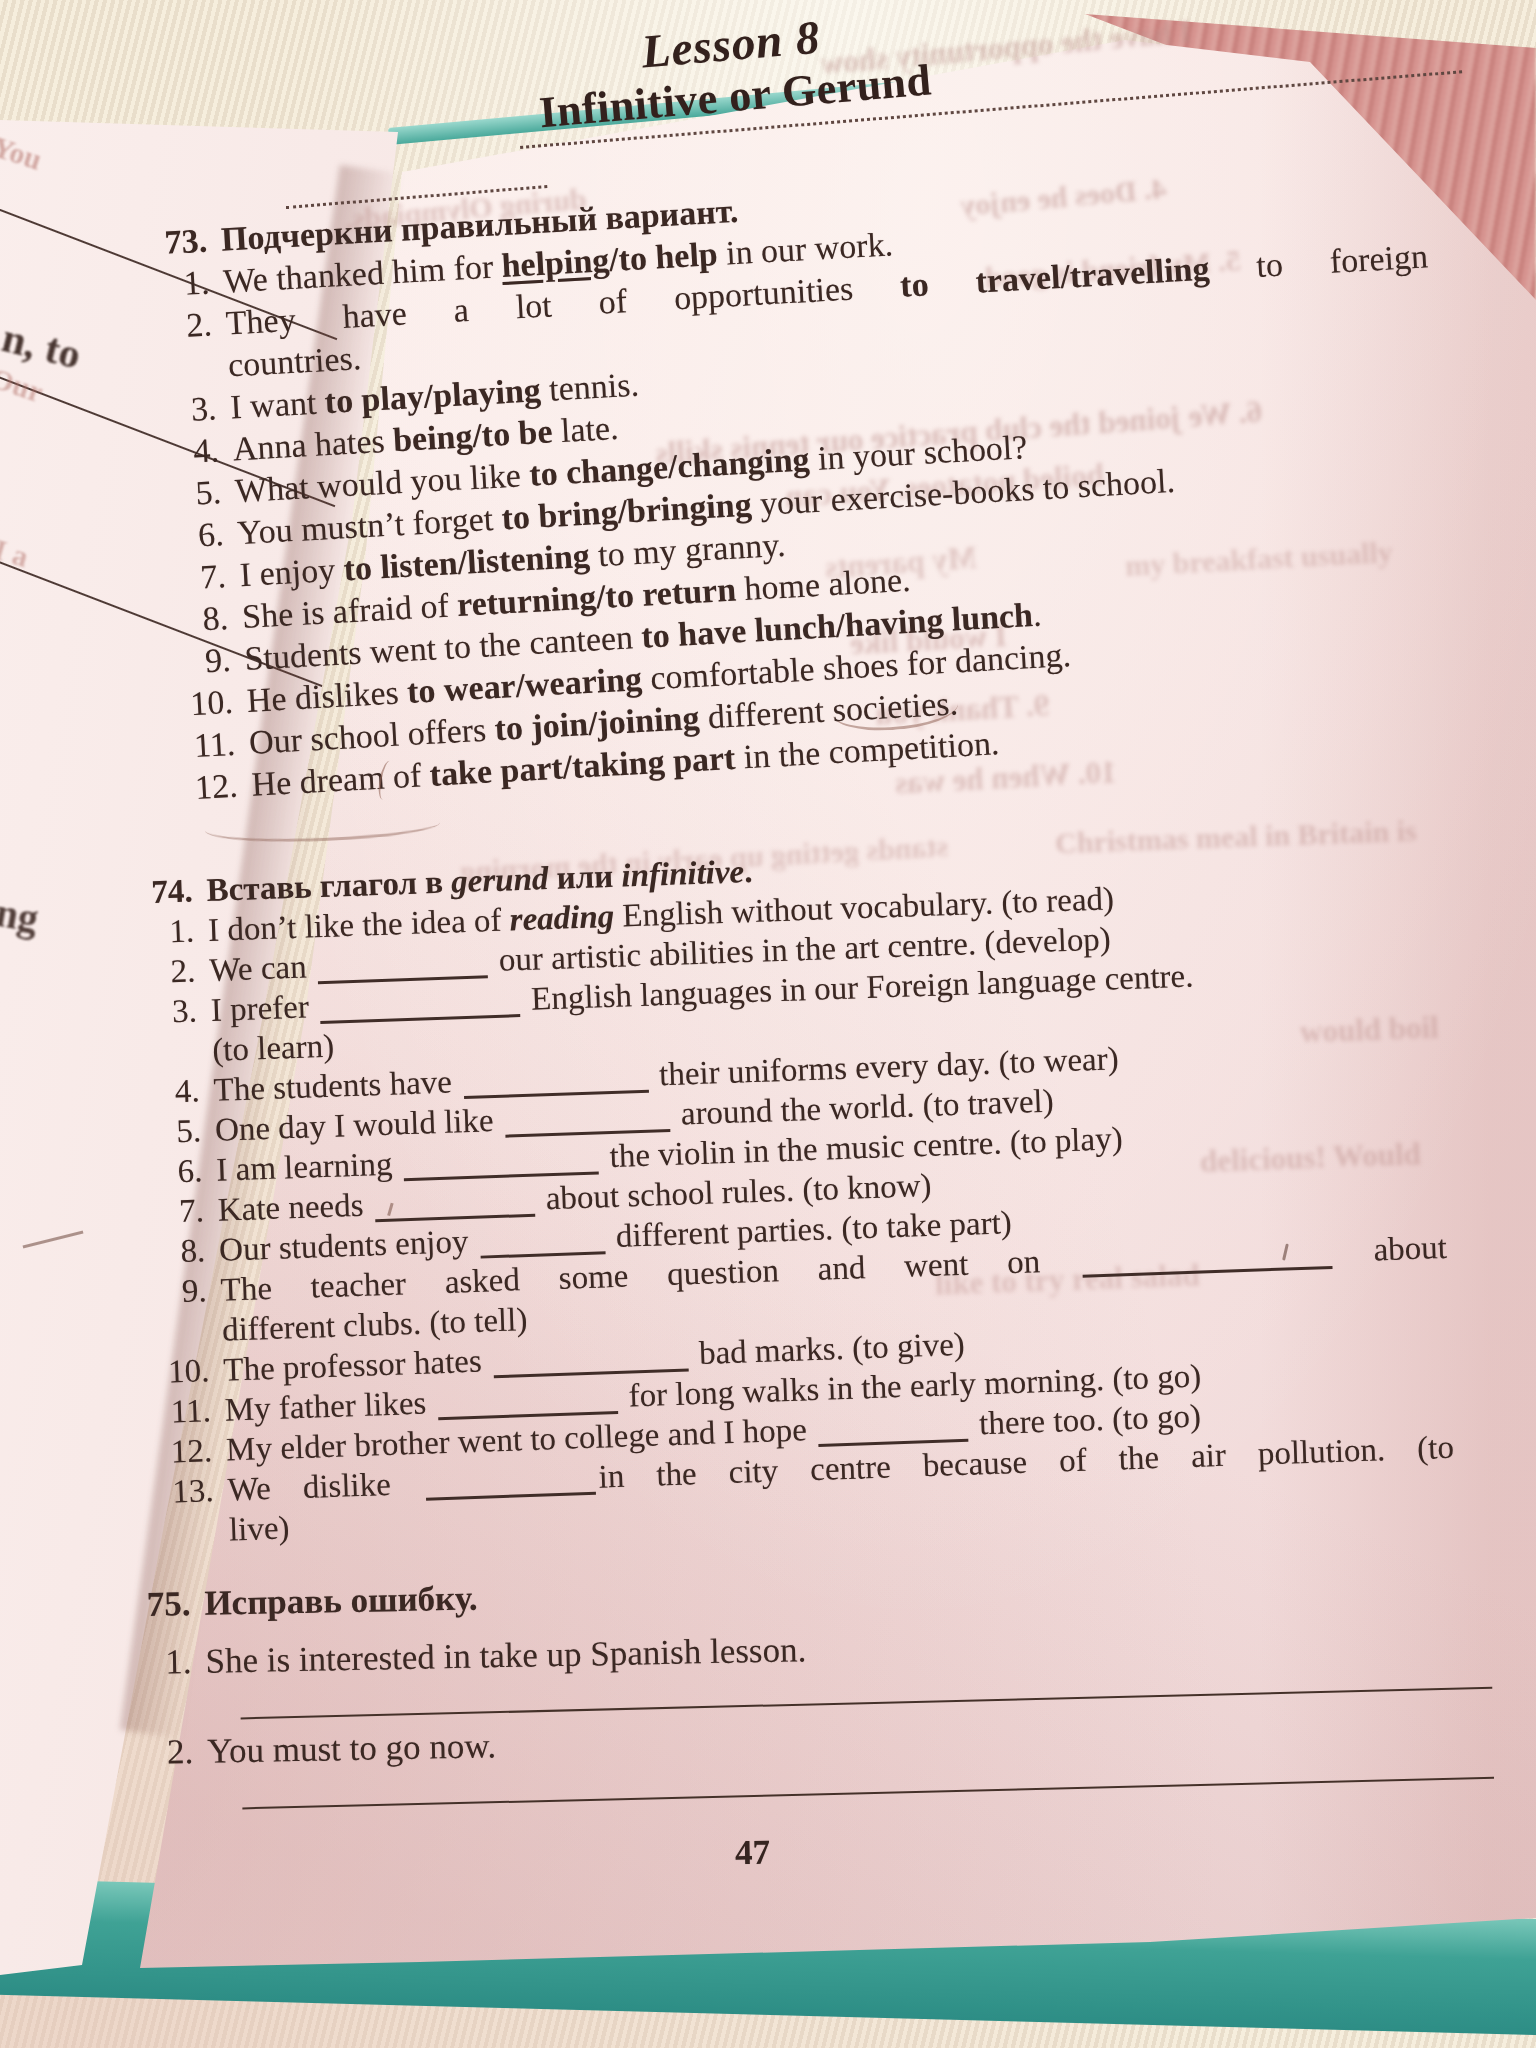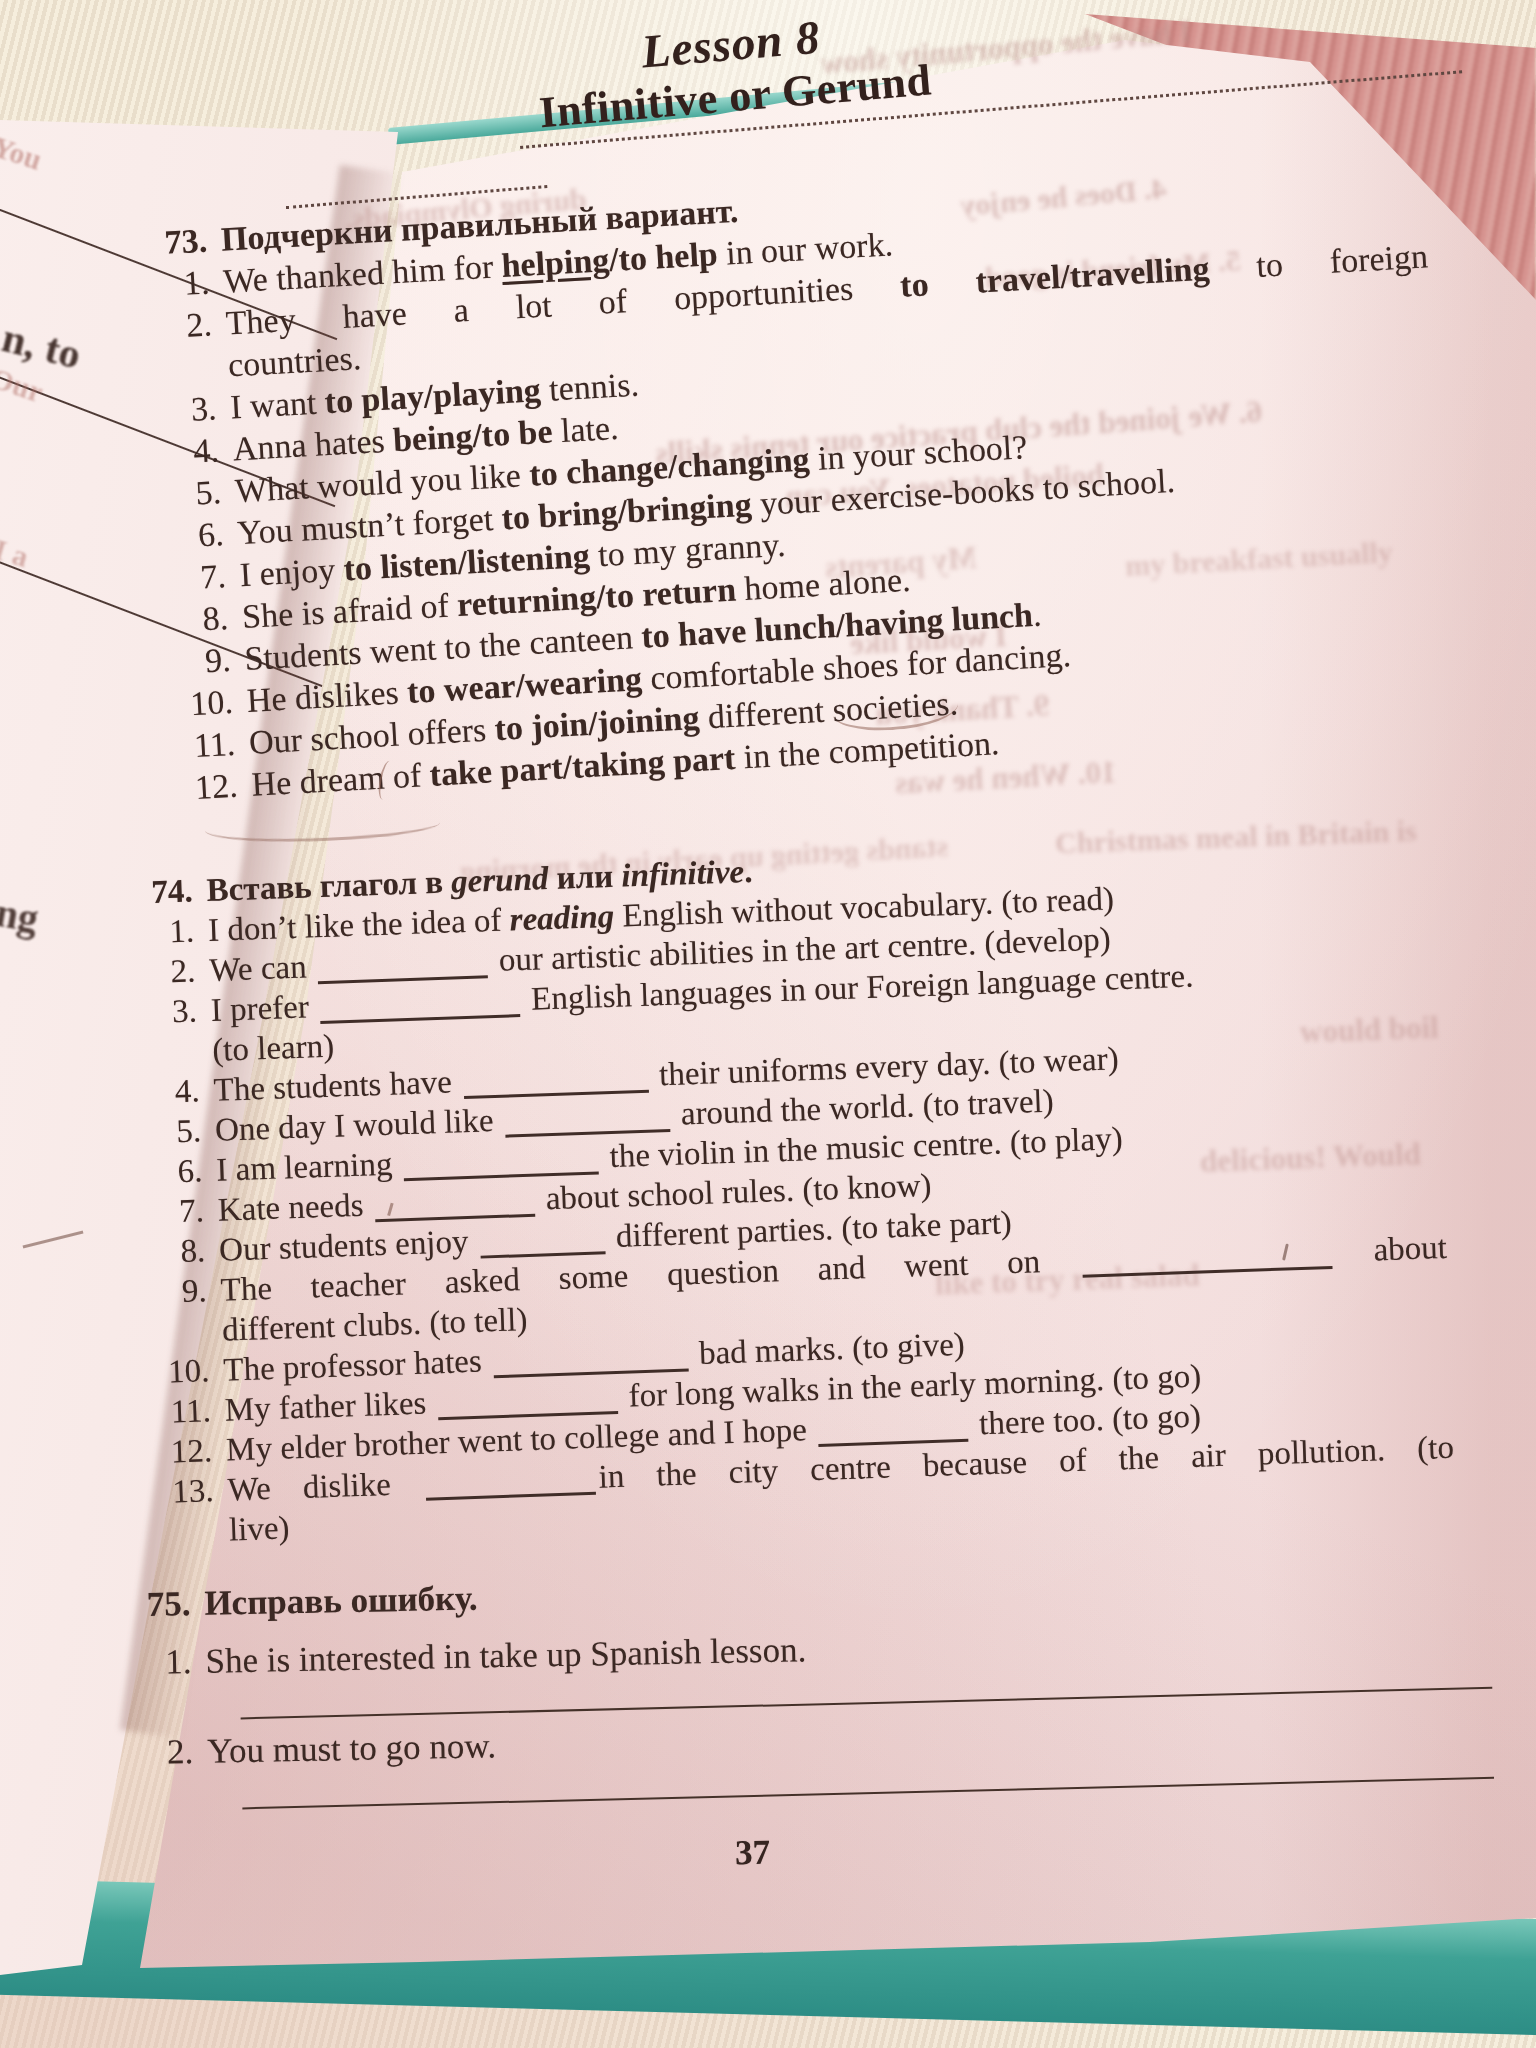--- a/index.html
+++ b/index.html
@@ -336,18 +336,18 @@
           <div class="item" data-name="exercise-item">
             <span class="num" data-name="item-number">2.</span>
             <div class="body" data-name="item-text">
               <div class="line" data-name="text-line"><span data-name="text-segment">You must to go now.</span></div>
             </div>
           </div>
         </div>
       <div class="ansline" data-name="answer-line"></div>
     </section>
 
-    <div id="page-number" data-name="page-number">37</div>
+    <div id="page-number" data-name="page-number">47</div>
   </div>
 
   <div class="pencil" id="pm-scrawl" data-name="pencil-mark"></div>
   <div class="pencil" id="pm-dash" data-name="pencil-mark"></div>
 </div>
 
 </body></html>

